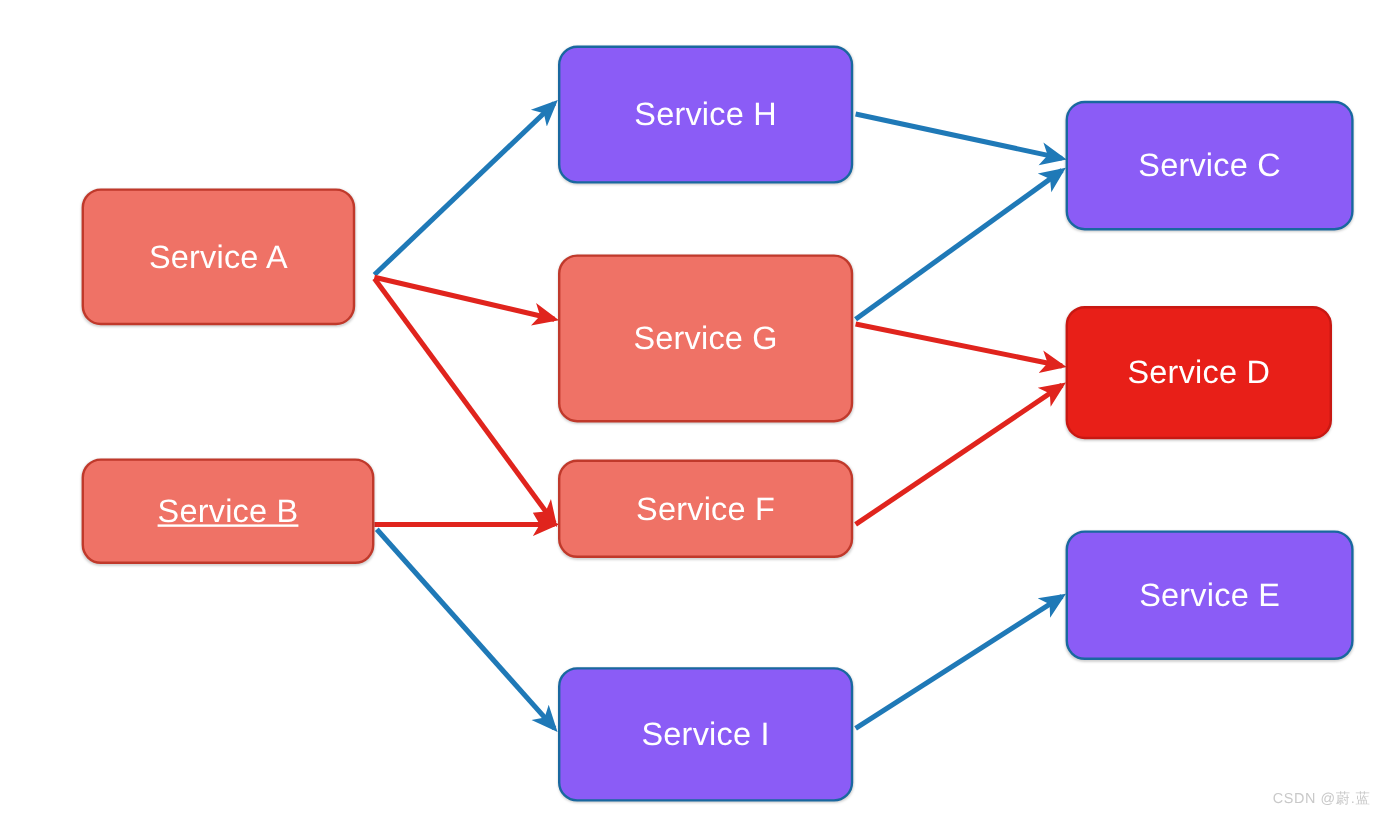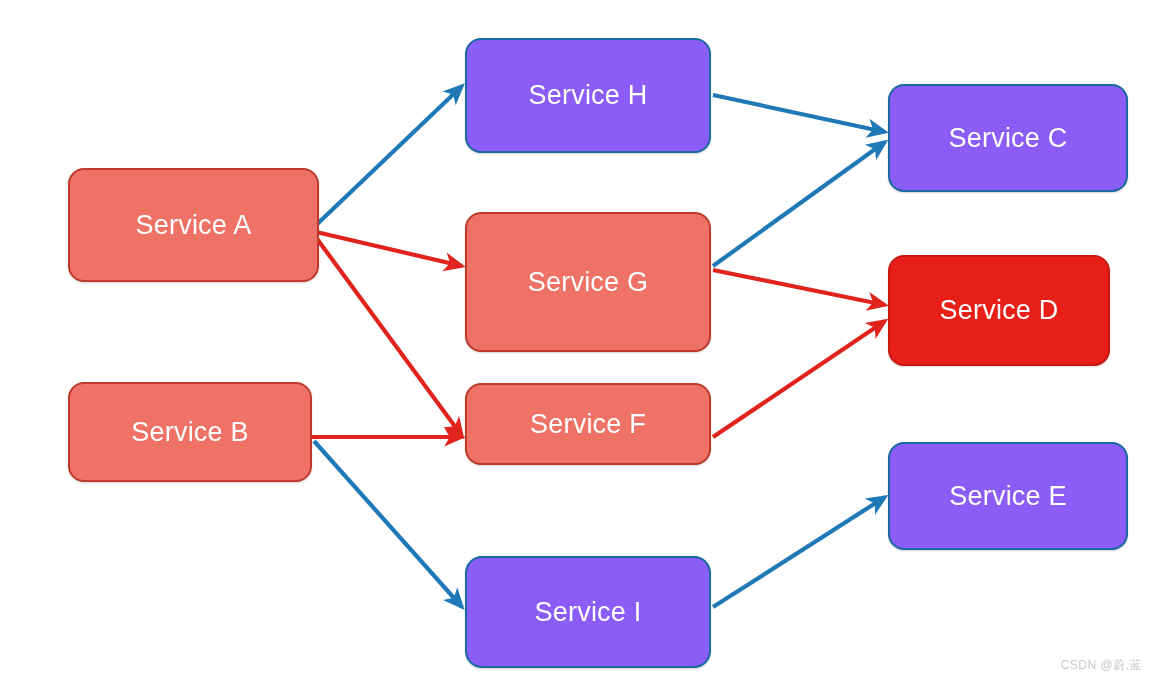--- a/index.html
+++ b/index.html
@@ -91,36 +91,36 @@
         <line x1="314" y1="441" x2="462" y2="607" stroke="#1f79b7" stroke-width="4.2" stroke-linecap="butt" marker-end="url(#arrow-blue)"></line>
         <line x1="713" y1="95" x2="885" y2="132" stroke="#1f79b7" stroke-width="4.2" stroke-linecap="butt" marker-end="url(#arrow-blue)"></line>
         <line x1="713" y1="266" x2="885" y2="142" stroke="#1f79b7" stroke-width="4.2" stroke-linecap="butt" marker-end="url(#arrow-blue)"></line>
         <line x1="713" y1="270" x2="885" y2="305" stroke="#e0241d" stroke-width="4.2" stroke-linecap="butt" marker-end="url(#arrow-red)"></line>
         <line x1="713" y1="437" x2="885" y2="321" stroke="#e0241d" stroke-width="4.2" stroke-linecap="butt" marker-end="url(#arrow-red)"></line>
         <line x1="713" y1="607" x2="885" y2="497" stroke="#1f79b7" stroke-width="4.2" stroke-linecap="butt" marker-end="url(#arrow-blue)"></line>
       </g>
   </svg>
 
   <div id="nodes-group">
-      <div class="node node-salmon" style="left: 68px; top: 168px; width: 251px; height: 114px;">
+      <div class="node node-salmon" style="left: 68px; top: 157px; width: 228px; height: 114px;">
         <span class="node-label">Service A</span>
       </div>
-      <div class="node node-salmon" style="left: 68px; top: 382px; width: 244px; height: 100px;">
+      <div class="node node-salmon" style="left: 68px; top: 382px; width: 244px; height: 88px; text-decoration: underline;">
         <span class="node-label">Service B</span>
       </div>
       <div class="node node-blue" style="left: 465px; top: 38px; width: 246px; height: 115px;">
         <span class="node-label">Service H</span>
       </div>
       <div class="node node-salmon" style="left: 465px; top: 212px; width: 246px; height: 140px;">
         <span class="node-label">Service G</span>
       </div>
       <div class="node node-salmon" style="left: 465px; top: 383px; width: 246px; height: 82px;">
         <span class="node-label">Service F</span>
       </div>
-      <div class="node node-blue" style="left: 465px; top: 556px; width: 246px; height: 112px; border-radius: 17px;">
+      <div class="node node-blue" style="left: 465px; top: 556px; width: 246px; height: 112px;">
         <span class="node-label">Service I</span>
       </div>
       <div class="node node-blue" style="left: 888px; top: 84px; width: 240px; height: 108px; text-align: center;">
         <span class="node-label">Service C</span>
       </div>
       <div class="node node-red" style="left: 888px; top: 255px; width: 222px; height: 111px;">
         <span class="node-label">Service D</span>
       </div>
       <div class="node node-blue" style="left: 888px; top: 442px; width: 240px; height: 108px;">
         <span class="node-label">Service E</span>

